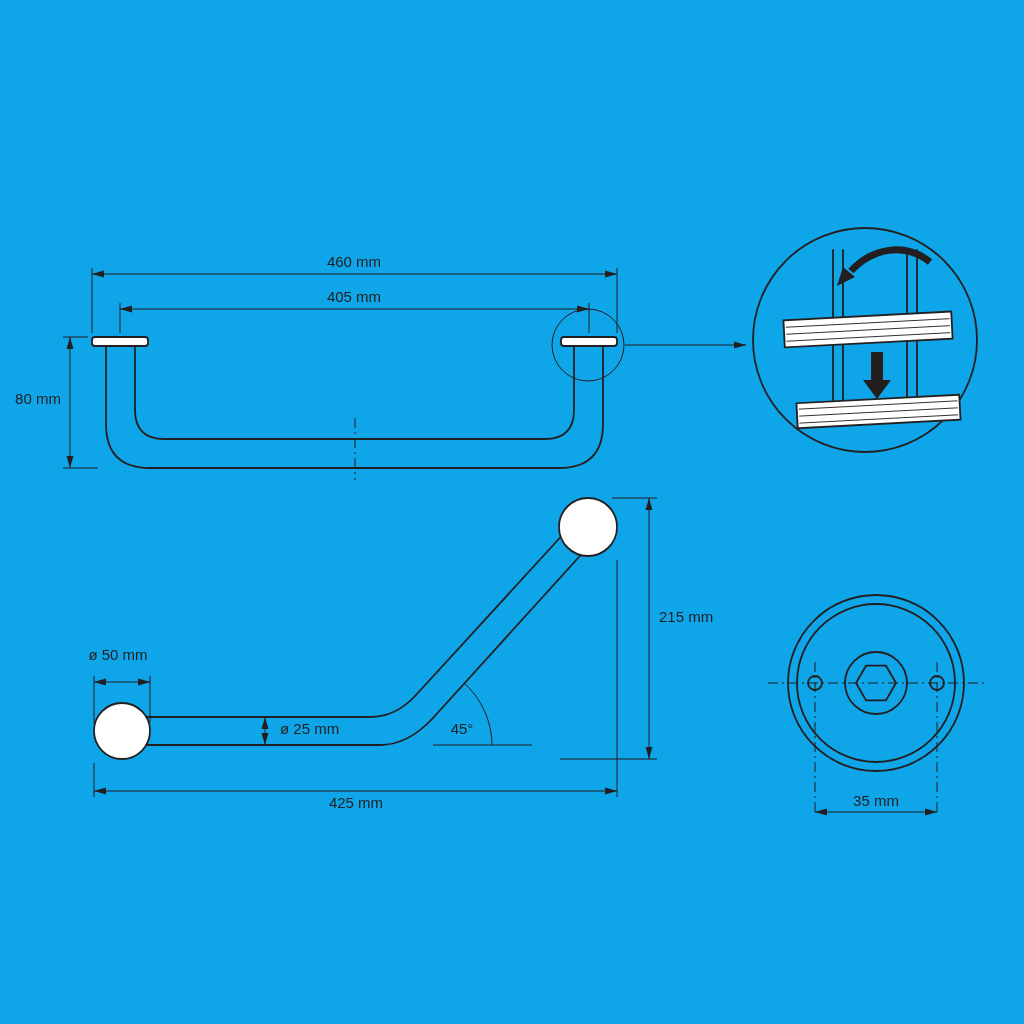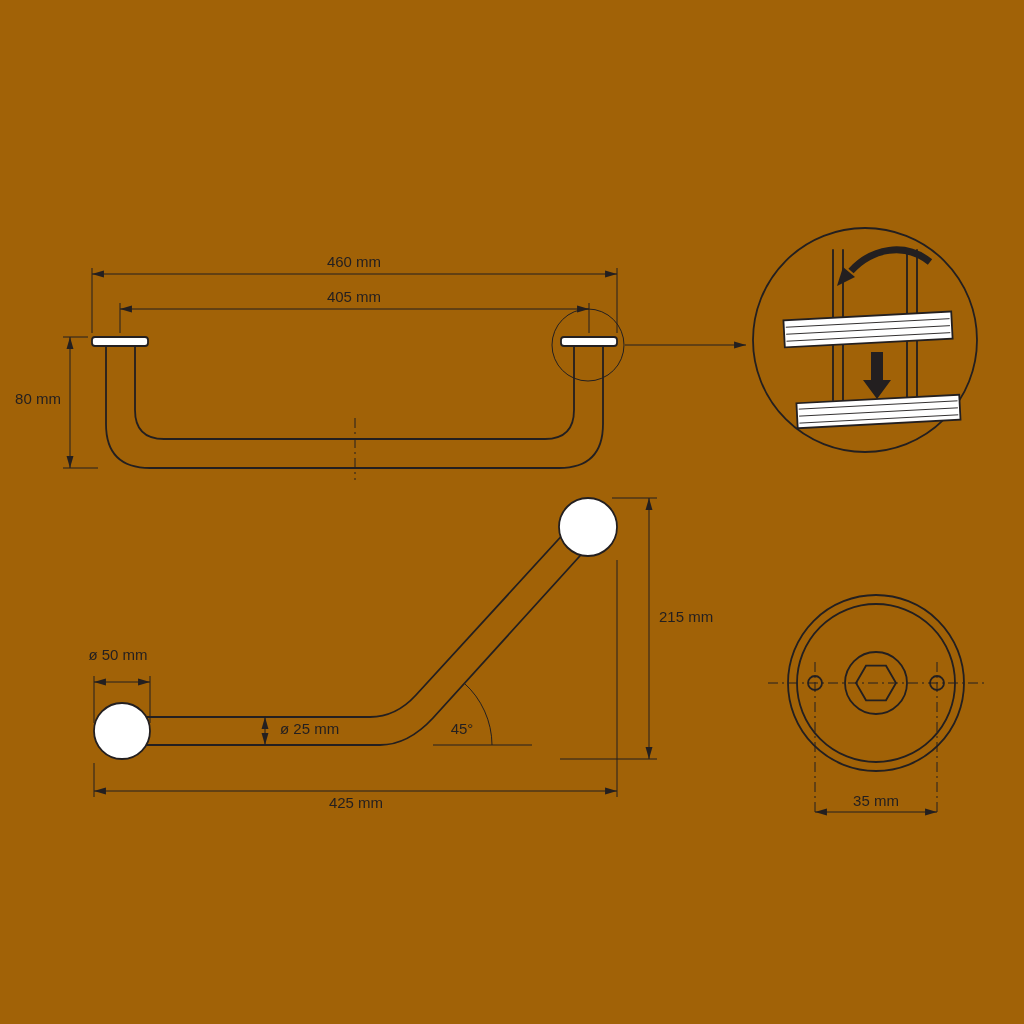--- a/index.html
+++ b/index.html
@@ -1,17 +1,17 @@
 <!DOCTYPE html>
 <html><head>
 <meta charset="utf-8">
 <style>
   html, body { margin: 0; padding: 0; background: #ffffff; }
   .page {
-    width: 1024px; height: 1024px; background: #a16207;
+    width: 1024px; height: 1024px; background: #0ea5e9;
     position: relative; overflow: hidden;
     font-family: "Liberation Sans", sans-serif;
   }
   svg text {
     font-family: "Liberation Sans", sans-serif;
     font-size: 15px;
     fill: #231f20;
   }
   .obj   { stroke: #231f20; stroke-width: 1.8; fill: none; stroke-linecap: round; }
   .objw  { stroke: #231f20; stroke-width: 1.8; fill: #ffffff; }

